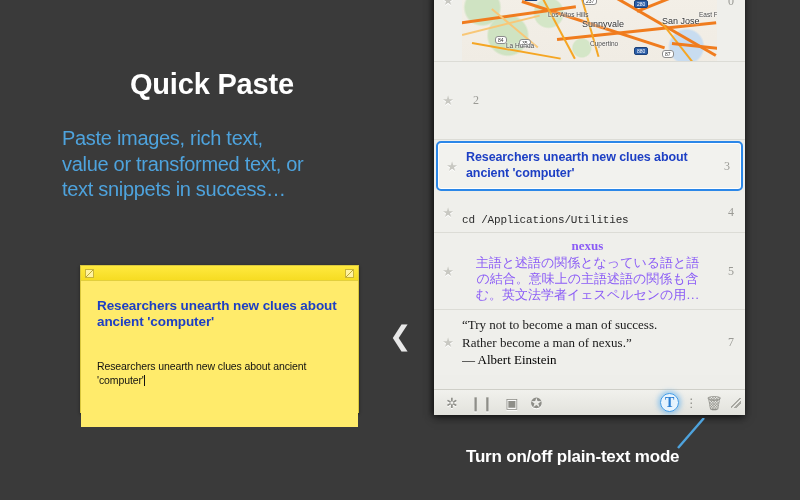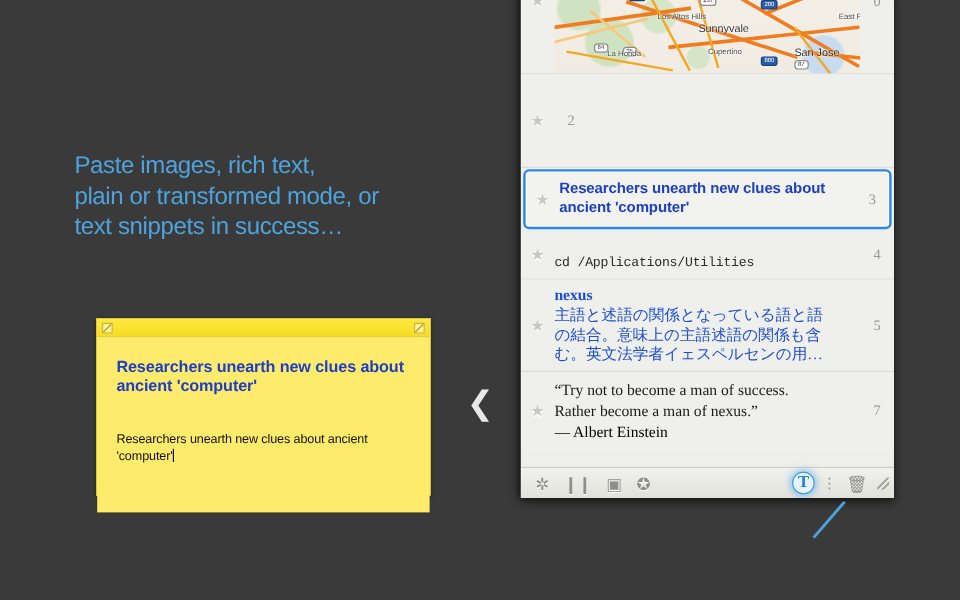--- a/index.html
+++ b/index.html
@@ -157,22 +157,22 @@
   #row-selected .sel-text {
     color: #1d3fc4; font-weight: bold; font-size: 12.5px; line-height: 1.25;
     padding: 7px 4px 8px 0; letter-spacing: -0.1px;
   }
 
   .mono {
     font-family: "Liberation Mono", monospace; font-size: 11px; color: #2b2b2b;
     padding: 22px 4px 6px 0; letter-spacing: -0.2px;
   }
   .serif-block {
-    font-family: "Liberation Serif", serif; color: #1d4ed8;
-    padding: 5px 4px 7px 0; line-height: 1.2;
+    font-family: "Liberation Serif", serif; color: #8b5cf6;
+    padding: 5px 4px 7px 0; line-height: 1.2; text-align: center;
   }
   .serif-block .term { font-weight: bold; font-size: 13px; display: block; margin-bottom: 1px; }
   .serif-block .jp { font-size: 13px; display: block; line-height: 1.22; }
   .quote-block {
     font-family: "Liberation Serif", serif; color: #1a1a1a; font-size: 13px;
     padding: 6px 4px 7px 0; line-height: 1.33;
   }
   .quote-block .attrib { color: #000000; }
 
   
@@ -212,24 +212,25 @@
   #callout-text {
     position: absolute; left: 466px; top: 447px;
     color: #ffffff; font-size: 17px; font-weight: bold; letter-spacing: -0.2px;
   }
 </style>
 </head>
 <body>
 
 <div id="stage">
 
+  <div id="headline">Quick Paste</div>
 
   <div id="subhead">
     <span class="ln">Paste images, rich text,</span>
-    <span class="ln">plain or transformed mode, or</span>
+    <span class="ln">value or transformed text, or</span>
     <span class="ln">text snippets in success…</span>
   </div>
 
   <div id="note">
     <div id="note-titlebar">
       <span class="note-corner left">
           <span class="slash"></span>
         </span>
       <span class="note-corner right">
           <span class="slash"></span>
@@ -264,21 +265,21 @@
             <div class="road major" style="left:210px; top:50px; width:55px; transform:rotate(6deg);"></div>
             <span class="shield" style="left:33px; top:44px;">84</span>
             <span class="shield" style="left:57px; top:47px;">35</span>
             <span class="shield" style="left:121px; top:5px;">237</span>
             <span class="shield i" style="left:172px; top:8px;">280</span>
             <span class="shield i" style="left:172px; top:55px;">880</span>
             <span class="shield" style="left:200px; top:58px;">87</span>
             <span class="shield i" style="left:62px; top:1px;">101</span>
             <span class="maplabel" style="left:86px; top:19px;">Los Altos Hills</span>
             <span class="maplabel big" style="left:120px; top:27px;text-align:right;">Sunnyvale</span>
-            <span class="maplabel big" style="left:200px; top:47px;">San Jose</span>
+            <span class="maplabel big" style="left:200px; top:24px;">San Jose</span>
             <span class="maplabel" style="left:128px; top:48px;">Cupertino</span>
             <span class="maplabel" style="left:44px; top:50px;">La Honda</span>
             <span class="maplabel" style="left:237px; top:19px;">East Foo</span>
           </div>
         </div>
         <div class="idx">0</div>
       </div>
 
       <div class="row" id="row-coffee">
         <div class="star">★</div>
@@ -339,14 +340,15 @@
       </span>
       <span id="tb-dots">⋮</span>
       <span id="tb-trash">🗑</span>
       <span id="tb-resize"></span>
     </div>
   </div>
 
   <svg id="callout-line" width="40" height="34">
     <line x1="32" y1="0" x2="6" y2="30" stroke="#4ea3dd" stroke-width="2.4"></line>
   </svg>
+  <div id="callout-text">Turn on/off plain-text mode</div>
 
 </div>
 
 </body></html>

